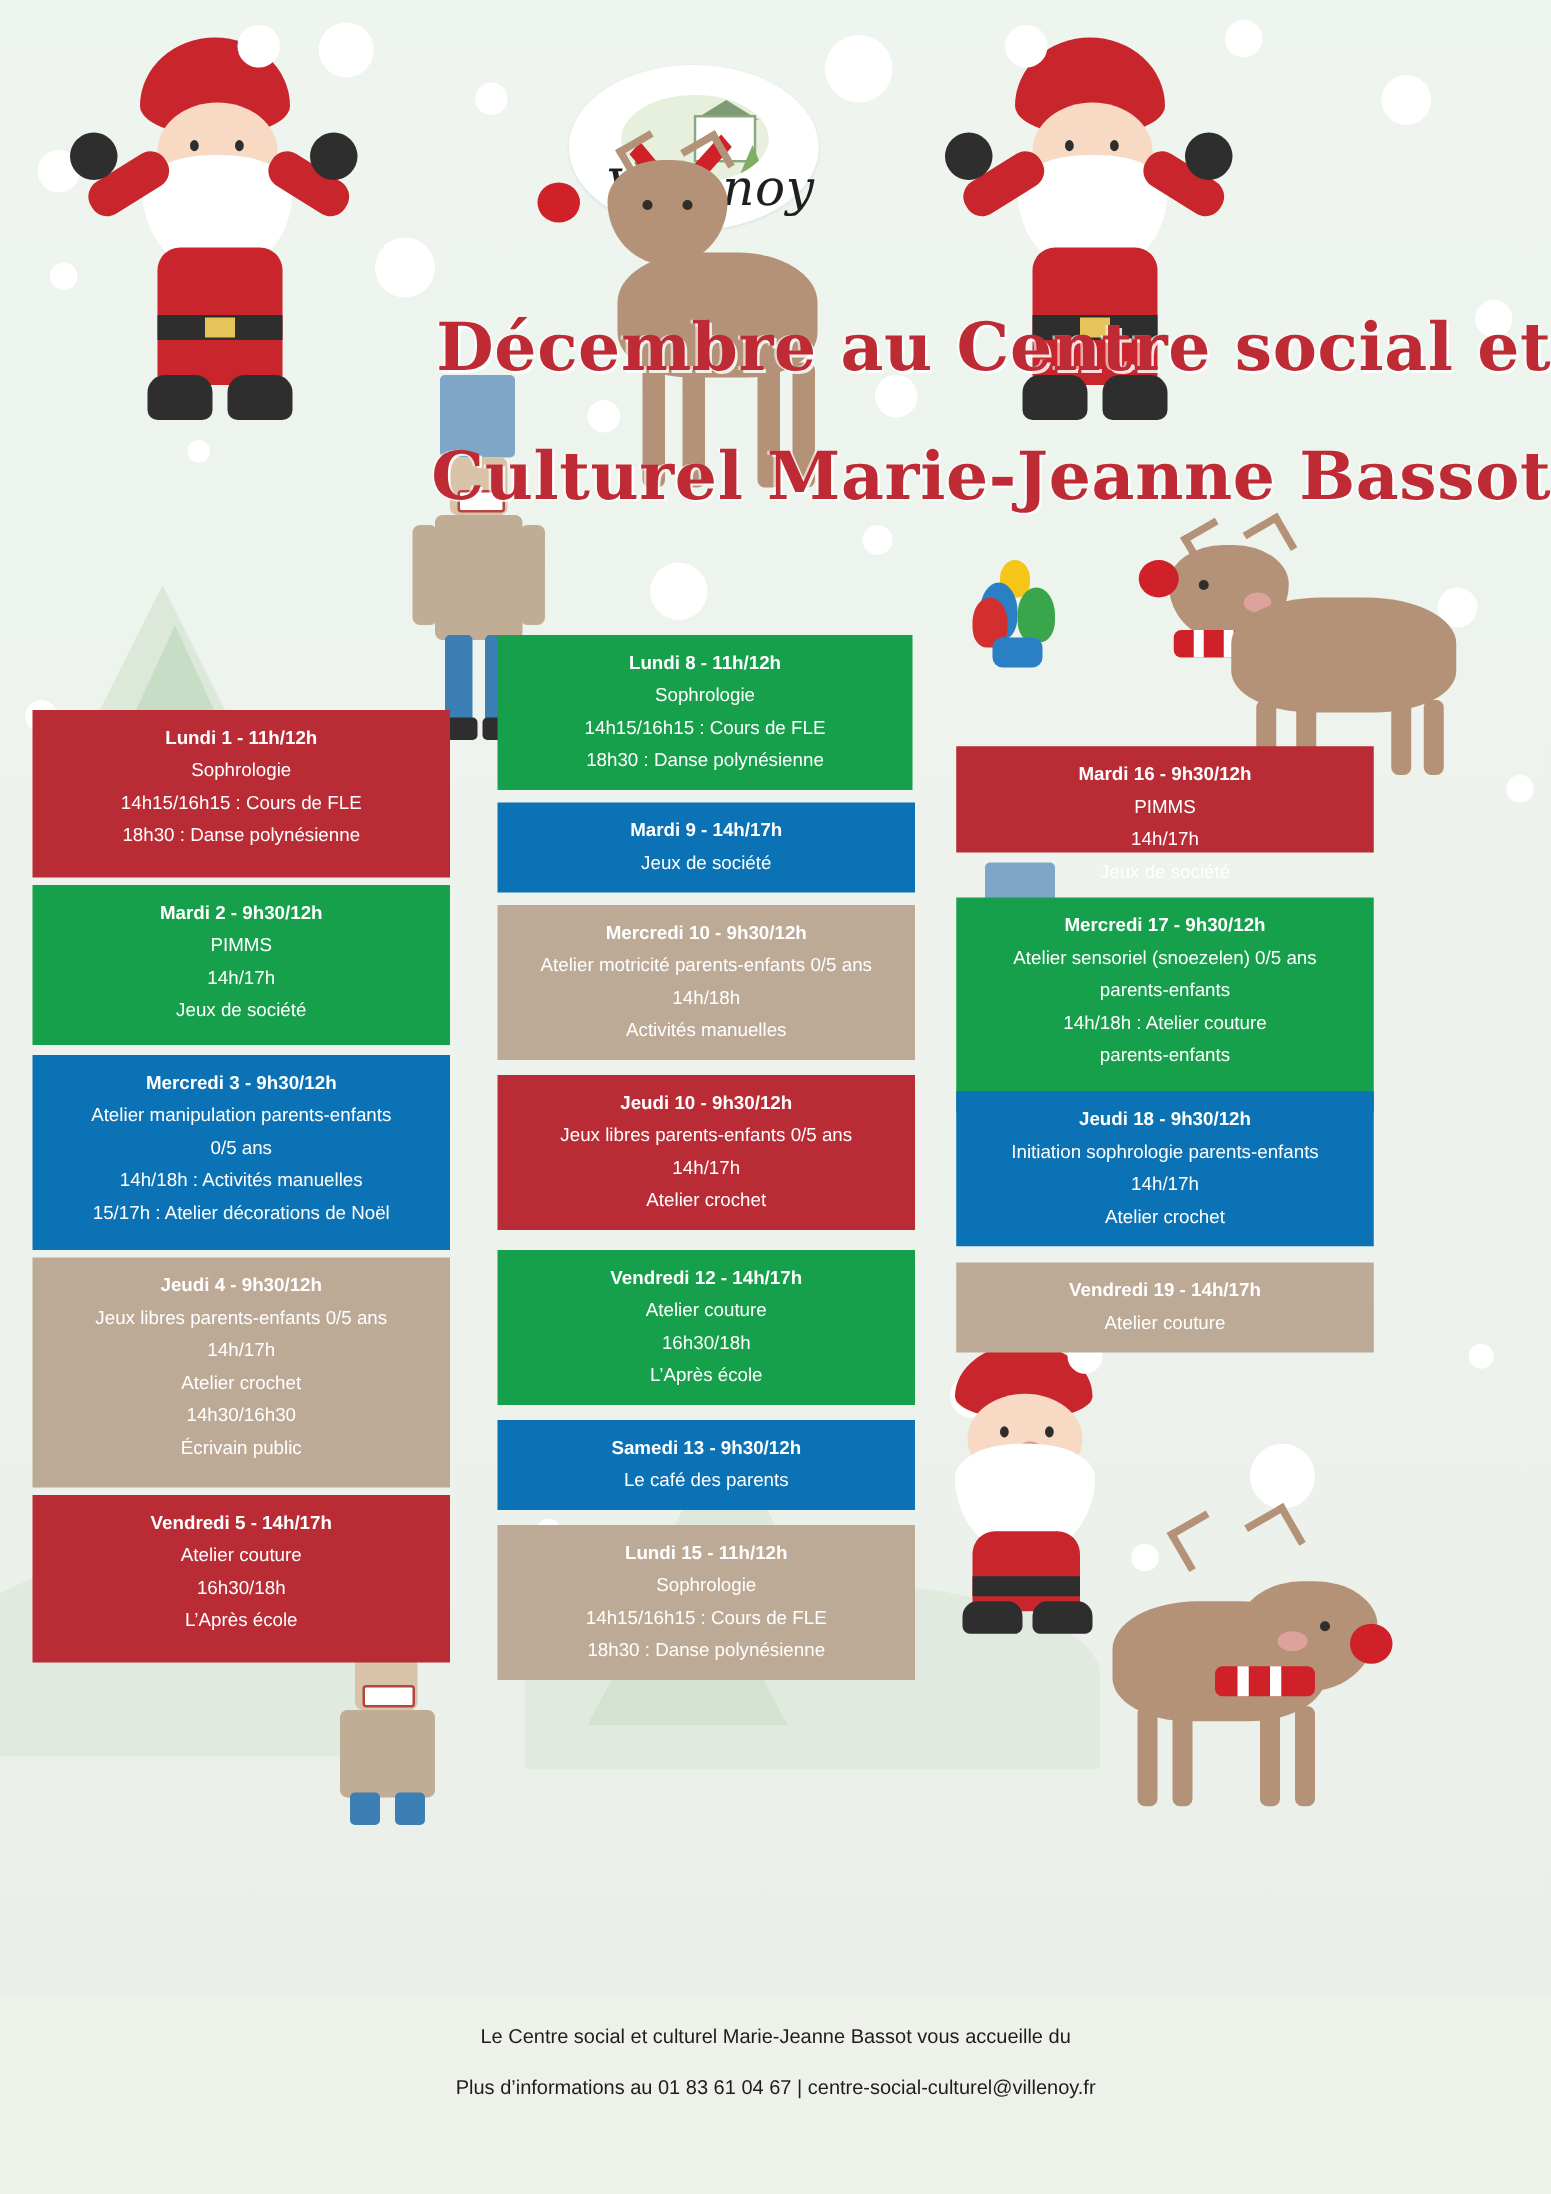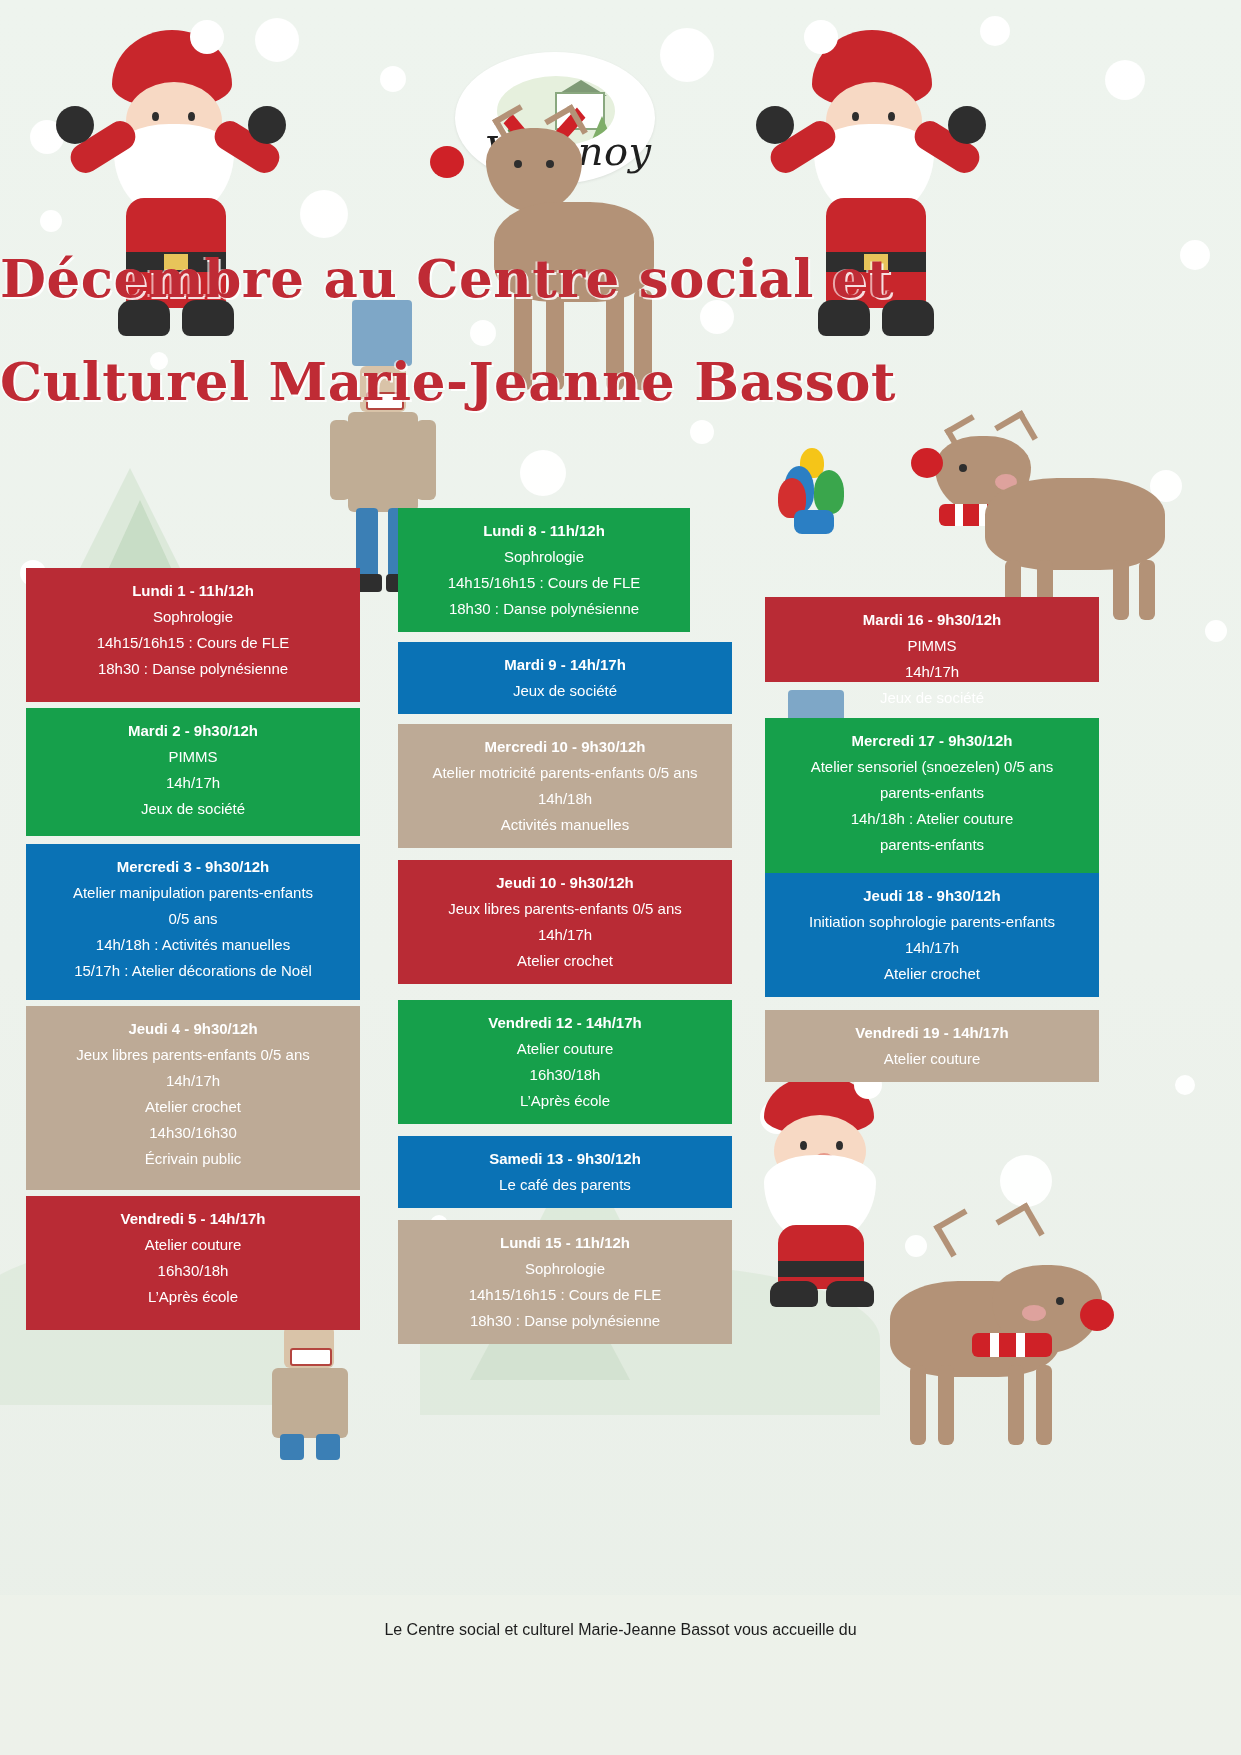--- a/index.html
+++ b/index.html
@@ -171,21 +171,21 @@
   .n-arm { position: absolute; background: #c0ad95; border-radius: 6px; }
   .n-boot { position: absolute; background: #2e2e2e; border-radius: 4px; }
 
   
   .kid { position: absolute; border-radius: 50% 50% 40% 40%; }
 
   
   .title {
     position: absolute;
     left: 0; right: 0;
-    text-align: left;
+    text-align: right;
     font-family: "DejaVu Serif", serif;
     font-weight: bold;
     font-size: 53px;
     color: #bf2b35;
     text-shadow: 2px 2px 0 rgba(255,255,255,.85), -2px 0 0 rgba(255,255,255,.6);
     letter-spacing: .5px;
   }
   .title.l1 { top: 247px; }
   .title.l2 { top: 350px; }
 
@@ -448,21 +448,21 @@
   </div>
   <div class="card c-red" style="left:0;top:628px;width:334px;height:134px;">
     <span class="l hd">Vendredi 5 - 14h/17h</span>
     <span class="l bd">Atelier couture</span>
     <span class="l bd">16h30/18h</span>
     <span class="l bd">L’Après école</span>
   </div>
 </div>
 
 <div class="col" style="left:398px;top:508px;width:334px;">
-  <div class="card c-green" style="left:0;top:0;width:292px;height:124px;">
+  <div class="card c-green" style="left:0;top:0;width:332px;height:124px;">
     <span class="l hd">Lundi 8 - 11h/12h</span>
     <span class="l bd">Sophrologie</span>
     <span class="l bd">14h15/16h15 : Cours de FLE</span>
     <span class="l bd">18h30 : Danse polynésienne</span>
   </div>
   <div class="card c-blue" style="left:0;top:134px;width:334px;height:72px;">
     <span class="l hd">Mardi 9 - 14h/17h</span>
     <span class="l bd">Jeux de société</span>
   </div>
   <div class="card c-tan" style="left:0;top:216px;width:334px;height:124px;">
@@ -516,13 +516,14 @@
     <span class="l bd">Atelier crochet</span>
   </div>
   <div class="card c-tan" style="left:0;top:425px;width:334px;height:72px;">
     <span class="l hd">Vendredi 19 - 14h/17h</span>
     <span class="l bd">Atelier couture</span>
   </div>
 </div>
 
 <div class="footer">
   <div>Le Centre social et culturel Marie-Jeanne Bassot vous accueille du</div>
+  <div>Plus d’informations au 01 83 61 04 67 | centre-social-culturel@villenoy.fr</div>
 </div>
 
 </body></html>

